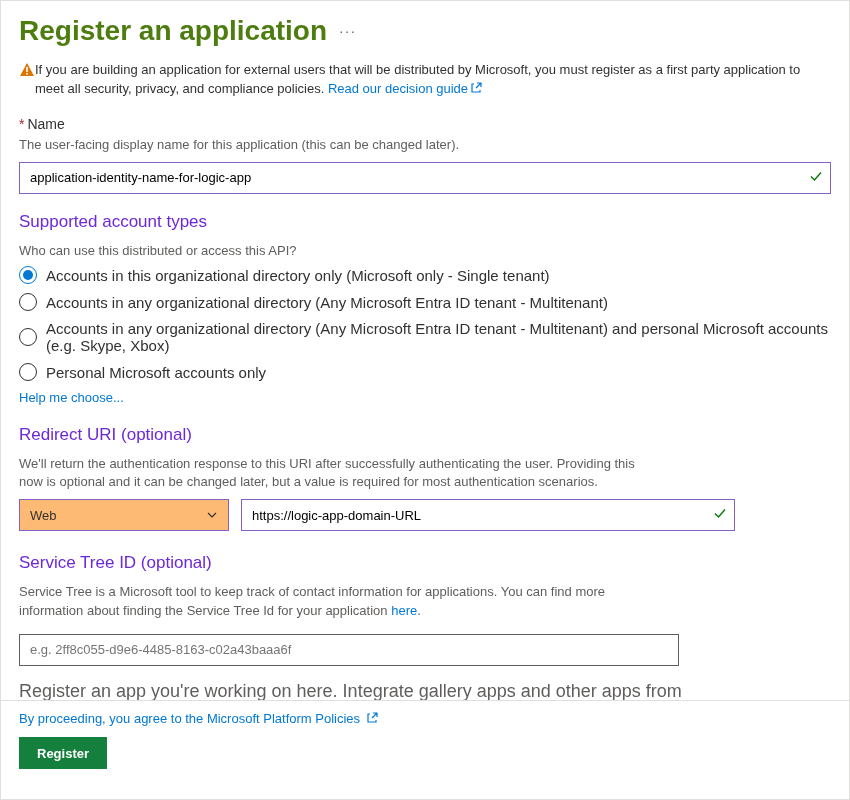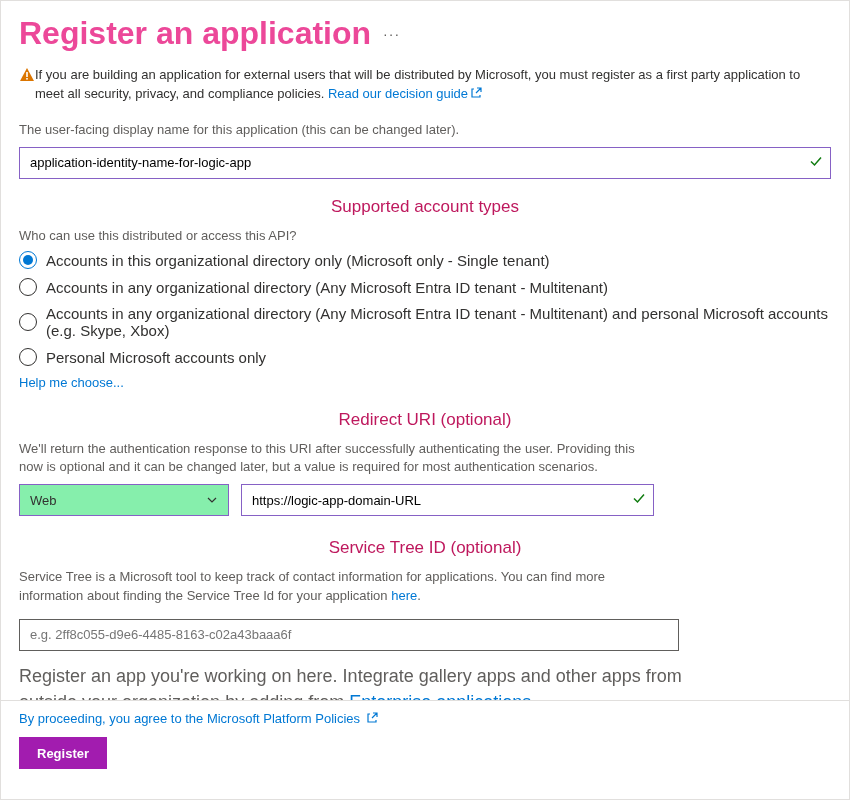--- a/index.html
+++ b/index.html
@@ -1,48 +1,48 @@
 <!DOCTYPE html>
 <html><head>
   <meta charset="utf-8">
   <style>
     * { box-sizing: border-box; margin: 0; padding: 0; }
     body { font-family: "Segoe UI", -apple-system, sans-serif; font-size: 13px; color: #323130; background: #fff; width: 850px; height: 800px; overflow: hidden; }
     .panel { border: 1px solid #e1dfdd; padding: 14px 18px 14px 18px; height: 800px; position: relative; }
-    h1 { font-size: 32px; font-weight: 600; color: #ec4899; display: inline-block; }
+    h1 { font-size: 28px; font-weight: 600; color: #4d7c0f; display: inline-block; }
     .title-row { display: flex; align-items: center; gap: 12px; margin-bottom: 14px; }
     .more-icon { color: #605e5c; font-size: 14px; letter-spacing: 1px; }
     .warn-banner { display: flex; gap: 0; align-items: flex-start; margin-bottom: 16px; line-height: 1.45; }
     .warn-banner svg { flex-shrink:0; margin-top:1px; }
     .link { color: #0078d4; cursor: pointer; text-decoration: none; }
     .ext-icon { display:inline-block; vertical-align:-1px; margin-left:2px;}
     .section-label { font-size: 14px; color: #323130; margin-bottom: 4px; }
     .req { color: #a4262c; margin-right: 3px; }
     .desc { color: #605e5c; font-size: 13px; margin-bottom: 8px; line-height:1.4;}
     .input { width: 100%; height: 32px; border: 1px solid #8661c5; padding: 0 30px 0 10px; font-size: 13px; outline: none; font-family:inherit;}
     .input-wrap { position: relative; margin-bottom: 18px; }
     .check-icon { position: absolute; right: 8px; top: 50%; transform: translateY(-50%); pointer-events:none; }
-    h2.sub { font-size: 17px; font-weight: 400; color: #be185d; margin-bottom: 10px; text-align: center; }
+    h2.sub { font-size: 17px; font-weight: 400; color: #6d28d9; margin-bottom: 10px; }
     .radio-group { margin-top: 6px; margin-bottom: 8px; }
     .radio-item { display: flex; align-items: center; gap: 9px; margin-bottom: 9px; cursor: pointer; }
     .radio-outer { width: 18px; height: 18px; border: 1px solid #323130; border-radius: 50%; display: flex; align-items: center; justify-content: center; flex-shrink:0; }
     .radio-outer.selected { border-color: #0078d4; border-width:1px; }
     .radio-inner { width: 10px; height: 10px; background: #0078d4; border-radius: 50%; display:none;}
     .radio-outer.selected .radio-inner { display:block; }
     .radio-label { font-size: 15px; color:#323130;}
     .help-link { color: #0078d4; font-size: 13px; cursor:pointer; margin-bottom: 20px; display:inline-block;}
     .row-two { display: flex; gap: 12px; margin-bottom: 22px; }
-    .select { width: 210px; height: 32px; border: 1px solid #8661c5; display: flex; align-items: center; justify-content: space-between; padding: 0 10px; cursor:pointer; background:#86efac;}
-    .uri-input-wrap { position: relative; width: 413px; }
+    .select { width: 210px; height: 32px; border: 1px solid #8661c5; display: flex; align-items: center; justify-content: space-between; padding: 0 10px; cursor:pointer; background:#fdba74;}
+    .uri-input-wrap { position: relative; width: 494px; }
     .uri-input { width: 100%; height: 32px; border: 1px solid #8661c5; padding: 0 30px 0 10px; font-size: 13px; outline: none; font-family:inherit;}
     .svc-input { width: 660px; height: 32px; border: 1px solid #605e5c; padding: 0 10px; font-size: 13px; outline: none; font-family:inherit; color:#4c1d95; margin-bottom:12px;}
     .register-note { font-size:18px; color:#605e5c; line-height:1.45; max-width:700px;}
     .footer { position:absolute; bottom:16px; left:0; right:0; border-top:1px solid #e1dfdd; padding: 10px 18px 14px 18px; background:#fff;}
     .footer-link { color:#0078d4; font-size:13px; display:inline-block; margin-bottom:10px;}
-    .register-btn { background:#a21caf; color:#fff; border:none; height:32px; padding:0 18px; font-size:13px; font-weight:600; cursor:pointer; font-family:inherit;}
+    .register-btn { background:#15803d; color:#fff; border:none; height:32px; padding:0 18px; font-size:13px; font-weight:600; cursor:pointer; font-family:inherit;}
     .spacer-sm{height:6px;}
     .section-gap { margin-bottom: 4px;}
     .svc-desc{max-width:640px;}
   </style>
 </head>
 <body>
 
 <div class="panel">
   <div class="title-row">
     <h1>Register an application</h1>
@@ -56,20 +56,21 @@
         <rect x="7.2" y="11" width="1.6" height="1.6" fill="#fff"></rect>
       </svg>
     <div>
       <span>If you are building an application for external users that will be distributed by Microsoft, you must register as a first party application to meet all security, privacy, and compliance policies.</span>
       <a class="link"><span>Read our decision guide</span><span class="ext-icon"><svg width="12" height="12" viewBox="0 0 12 12">
               <path fill="none" stroke="#0078d4" stroke-width="1.2" d="M4 2H2v8h8V8 M6 6l5-5 M7 1h4v4"></path>
             </svg></span></a>
     </div>
   </div>
 
+  <div class="section-label"><span class="req">*</span><span>Name</span></div>
   <div class="desc">The user-facing display name for this application (this can be changed later).</div>
   <div class="input-wrap">
     <input class="input" type="text" value="application-identity-name-for-logic-app" style="">
     <span class="check-icon"><svg width="14" height="14" viewBox="0 0 14 14">
           <path fill="none" stroke="#107c10" stroke-width="1.5" d="M2 7l3.5 3.5L12 3"></path>
         </svg></span>
   </div>
 
   <h2 class="sub">Supported account types</h2>
   <div class="desc section-gap">Who can use this distributed or access this API?</div>

